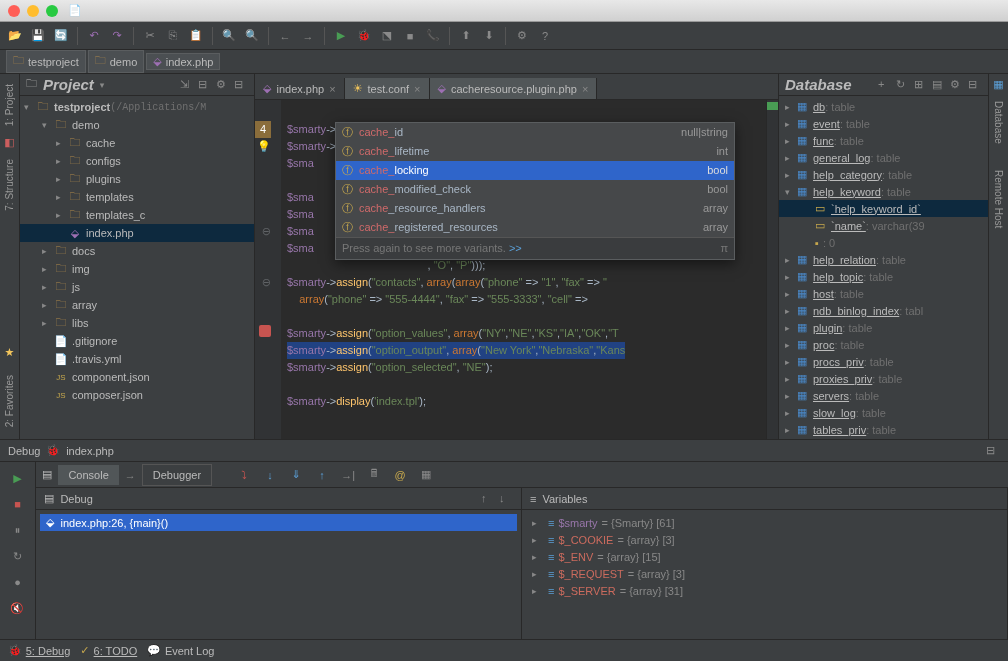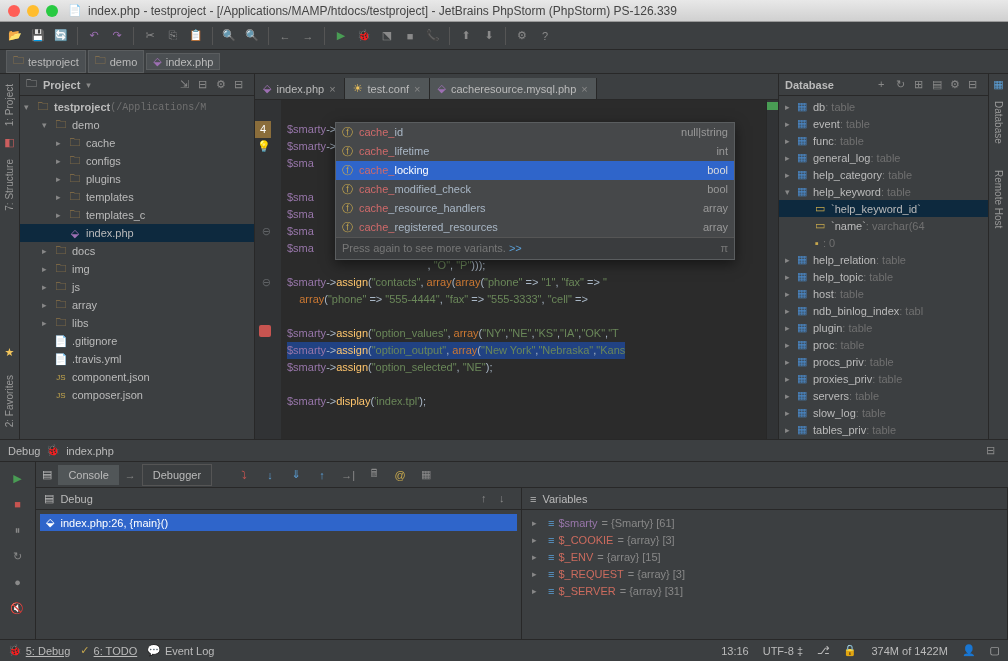--- a/index.html
+++ b/index.html
@@ -16,21 +16,21 @@
 .breadcrumbs { height: 24px; background: #3c3f41; border-bottom: 1px solid #282828; display: flex; align-items: center; padding: 0 6px; gap: 2px; }
 .crumb { display: flex; align-items: center; gap: 4px; padding: 1px 6px; background: #4b4f52; border: 1px solid #5a5d5f; cursor: pointer; }
 .main { flex: 1; display: flex; overflow: hidden; }
 .left-gutter, .right-gutter { width: 20px; background: #3c3f41; border-right: 1px solid #282828; display: flex; flex-direction: column; align-items: center; gap: 4px; padding-top: 4px; }
 .right-gutter { border-right: none; border-left: 1px solid #282828; }
 .gutter-tab { writing-mode: vertical-rl; transform: rotate(180deg); padding: 6px 2px; font-size: 10px; color: #999; cursor: pointer; }
 .left-gutter .gutter-tab { transform: rotate(180deg); }
 .right-gutter .gutter-tab { writing-mode: vertical-rl; transform: none; }
 .panel { background: #3c3f41; display: flex; flex-direction: column; }
 .panel-head { height: 22px; background: #3c3f41; border-bottom: 1px solid #282828; display: flex; align-items: center; padding: 0 6px; gap: 6px; }
-.panel-title { font-weight: bold; font-size: 11px; }
+.panel-title { font-weight: bold; font-size: 15px; font-style: italic; }
 .panel-icons { margin-left: auto; display: flex; gap: 4px; }
 .pi { width: 14px; height: 14px; color: #8a8a8a; cursor: pointer; }
 .project-panel { width: 235px; border-right: 1px solid #282828; }
 .tree { overflow: auto; flex: 1; padding: 2px 0; }
 .tree-row { display: flex; align-items: center; height: 18px; padding: 0 4px; cursor: pointer; white-space: nowrap; }
 .tree-row.sel { background: #0d293e; }
 .arrow { width: 10px; color: #888; margin-right: 2px; font-size: 9px; }
 .fileicon { width: 14px; height: 12px; margin-right: 4px; display: inline-flex; align-items: center; justify-content: center; }
 .folder { color: #b28a4a; }
 .filelabel { color: #bbbbbb; }
@@ -53,21 +53,21 @@
 .popup-foot { padding: 2px 6px; background: #3a3c3e; color: #777; border-top: 1px solid #555; }
 .popup-foot a { color: #5b9fd6; }
 .hilite { color: #d06a6a; }
 .overview { width: 12px; background: #313335; border-left: 1px solid #282828; position: relative; }
 .ov-mark { position: absolute; width: 100%; height: 8px; background: #499c54; top: 2px; right: 0; }
 .db-panel { width: 210px; border-left: 1px solid #282828; }
 .db-row { display: flex; align-items: center; height: 17px; padding: 0 4px; cursor: pointer; white-space: nowrap; font-size: 11px; }
 .db-row.sel { background: #0d293e; }
 .tblicon { color: #4a88c7; margin-right: 4px; width: 12px; }
 .colicon { color: #c7a84d; margin-right: 4px; width: 12px; }
-.dbname { color: #bbbbbb; }
+.dbname { color: #bbbbbb; text-decoration: underline; }
 .dbgray { color: #707070; }
 .debug-panel { height: 200px; border-top: 1px solid #282828; display: flex; flex-direction: column; background: #3c3f41; }
 .debug-head { height: 22px; display: flex; align-items: center; padding: 0 8px; gap: 6px; border-bottom: 1px solid #282828; }
 .debug-body { flex: 1; display: flex; }
 .debug-left { width: 36px; background: #3c3f41; display: flex; flex-direction: column; align-items: center; gap: 6px; padding: 6px 0; border-right: 1px solid #282828; }
 .dbg-btn { width: 20px; height: 20px; color: #8a8a8a; cursor: pointer; display: flex; align-items: center; justify-content: center; }
 .debug-main { flex: 1; display: flex; flex-direction: column; }
 .debug-toolbar { height: 26px; display: flex; align-items: center; padding: 0 6px; gap: 6px; border-bottom: 1px solid #282828; }
 .dtab { padding: 4px 10px; background: #515658; cursor: pointer; }
 .dtab.active { background: #3c3f41; border: 1px solid #555; }
@@ -90,21 +90,20 @@
 </head>
 <body>
 
 <div class="titlebar">
   <div class="traffic">
     <div class="tl r"></div>
     <div class="tl y"></div>
     <div class="tl g"></div>
   </div>
   <span class="title-icon">📄</span>
-  <span class="titletext">index.php - testproject - [/Applications/MAMP/htdocs/testproject] - JetBrains PhpStorm (PhpStorm) PS-126.339</span>
 </div>
 
 <div class="toolbar">
   <span class="tbicon">📂</span>
   <span class="tbicon">💾</span>
   <span class="tbicon">🔄</span>
   <span class="tbsep"></span>
   <span class="tbicon" style="color:#9d6fb3">↶</span>
   <span class="tbicon" style="color:#9d6fb3">↷</span>
   <span class="tbsep"></span>
@@ -293,21 +292,21 @@
           <span>index.php</span>
           <span class="close">×</span>
         </div>
         <div class="etab ">
           <span style="color:#f2c55c">☀</span>
           <span>test.conf</span>
           <span class="close">×</span>
         </div>
         <div class="etab ">
           <span style="color:#9d6fb3">⬙</span>
-          <span>cacheresource.mysql.php</span>
+          <span>cacheresource.plugin.php</span>
           <span class="close">×</span>
         </div>
       </div>
     <div class="editor-body">
       <div class="gutter-col">
         <div>&nbsp;</div>
         <div style="background:#8a6d3b;color:#fff;text-align:center;padding-right:0">4</div>
         <div><span class="yellow-bulb">💡</span></div>
         <div>&nbsp;</div>
           <div>&nbsp;</div>
@@ -403,21 +402,21 @@
         <div class="db-row sel" style="padding-left:24px">
           <span class="arrow">&nbsp;</span>
           <span class="colicon">▭</span>
           <span class="dbname">`help_keyword_id`</span>
           <span class="dbgray"></span>
         </div>
         <div class="db-row " style="padding-left:24px">
           <span class="arrow">&nbsp;</span>
           <span class="colicon">▭</span>
           <span class="dbname">`name`</span>
-          <span class="dbgray">: varchar(64</span>
+          <span class="dbgray">: varchar(39</span>
         </div>
         <div class="db-row " style="padding-left:24px">
           <span class="arrow">&nbsp;</span>
           <span style="color:#c7a84d;margin-right:4px">▪</span>
           <span class="dbname"><unnamed></unnamed></span>
           <span class="dbgray">: 0</span>
         </div>
         <div class="db-row " style="padding-left:6px">
           <span class="arrow">▸</span>
           <span class="tblicon">▦</span>
@@ -595,22 +594,13 @@
       <u>5: Debug</u>
     </span>
   <span class="sb-item">
       <span style="color:#c7a84d">✓</span>
       <u>6: TODO</u>
     </span>
   <span class="sb-item">
       <span>💬</span>
       <span>Event Log</span>
     </span>
-  <div class="right">
-    <span>13:16</span>
-    <span><span>UTF-8</span> ‡</span>
-    <span>⎇</span>
-    <span>🔒</span>
-    <span>374M of 1422M</span>
-    <span>👤</span>
-    <span>▢</span>
-  </div>
 </div>
 
 </body></html>

